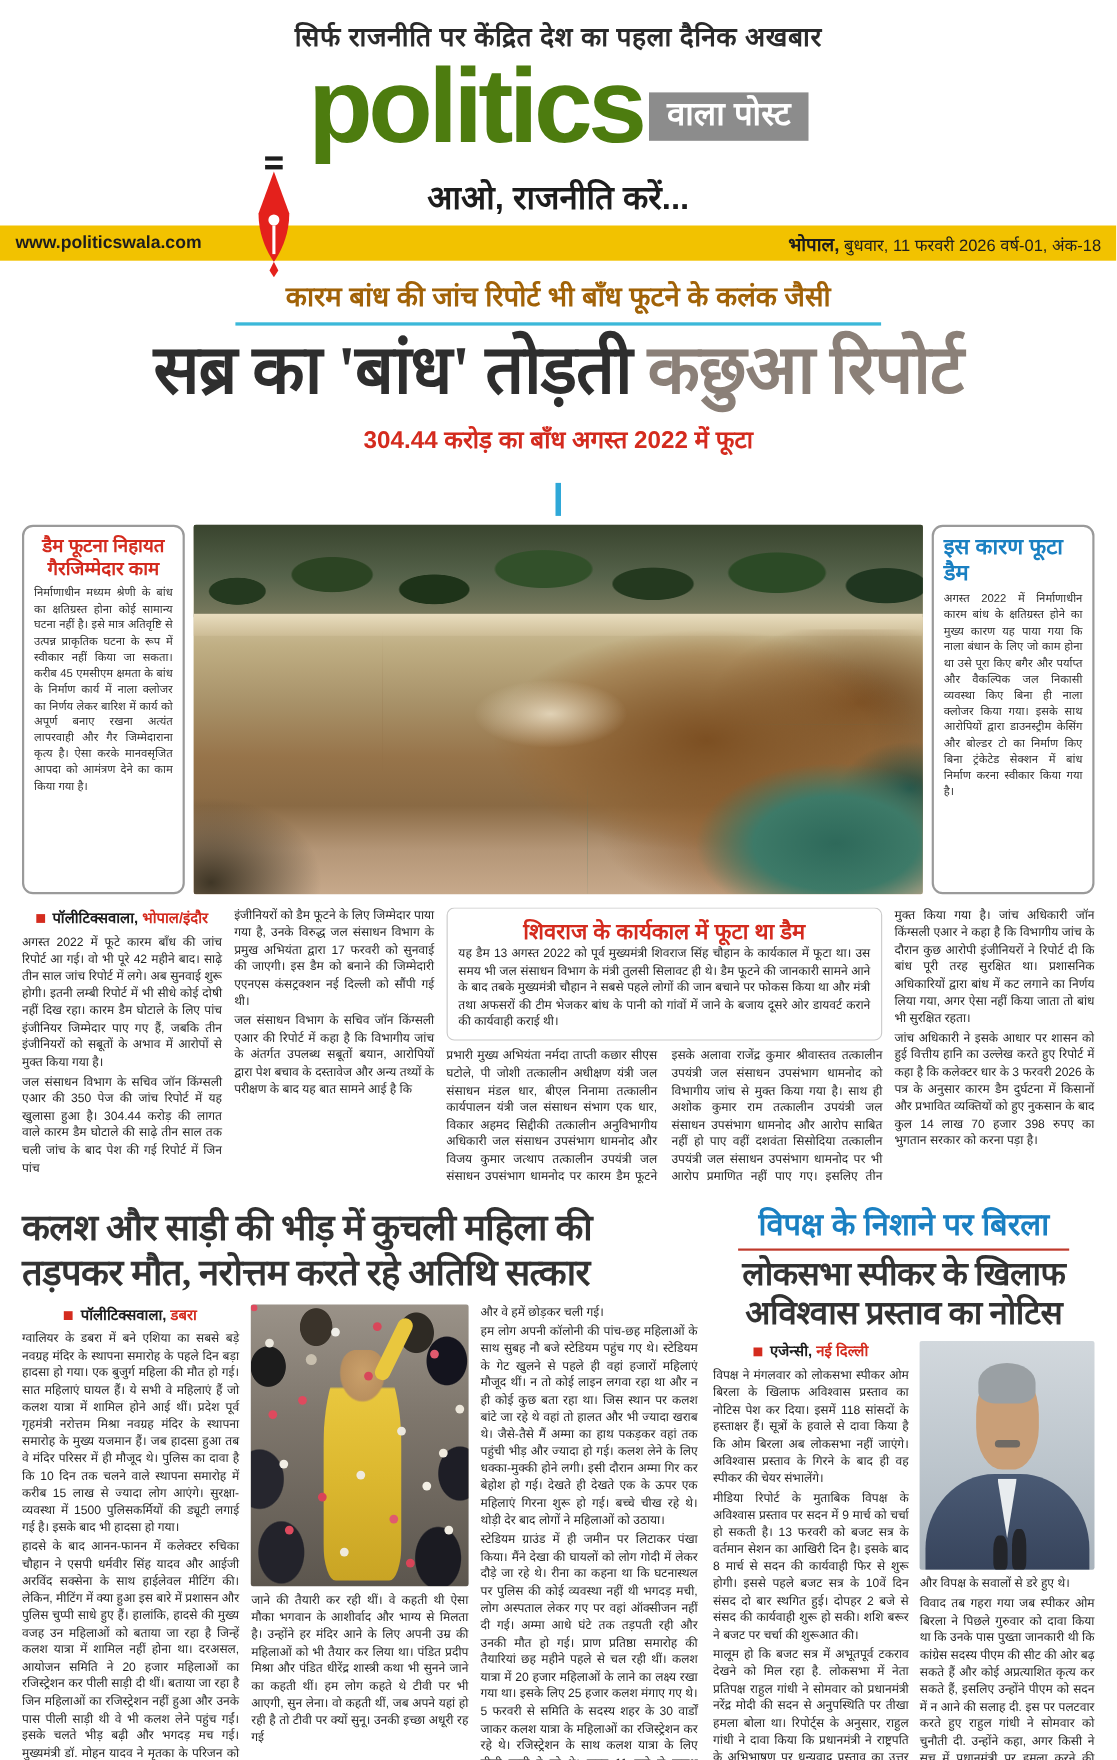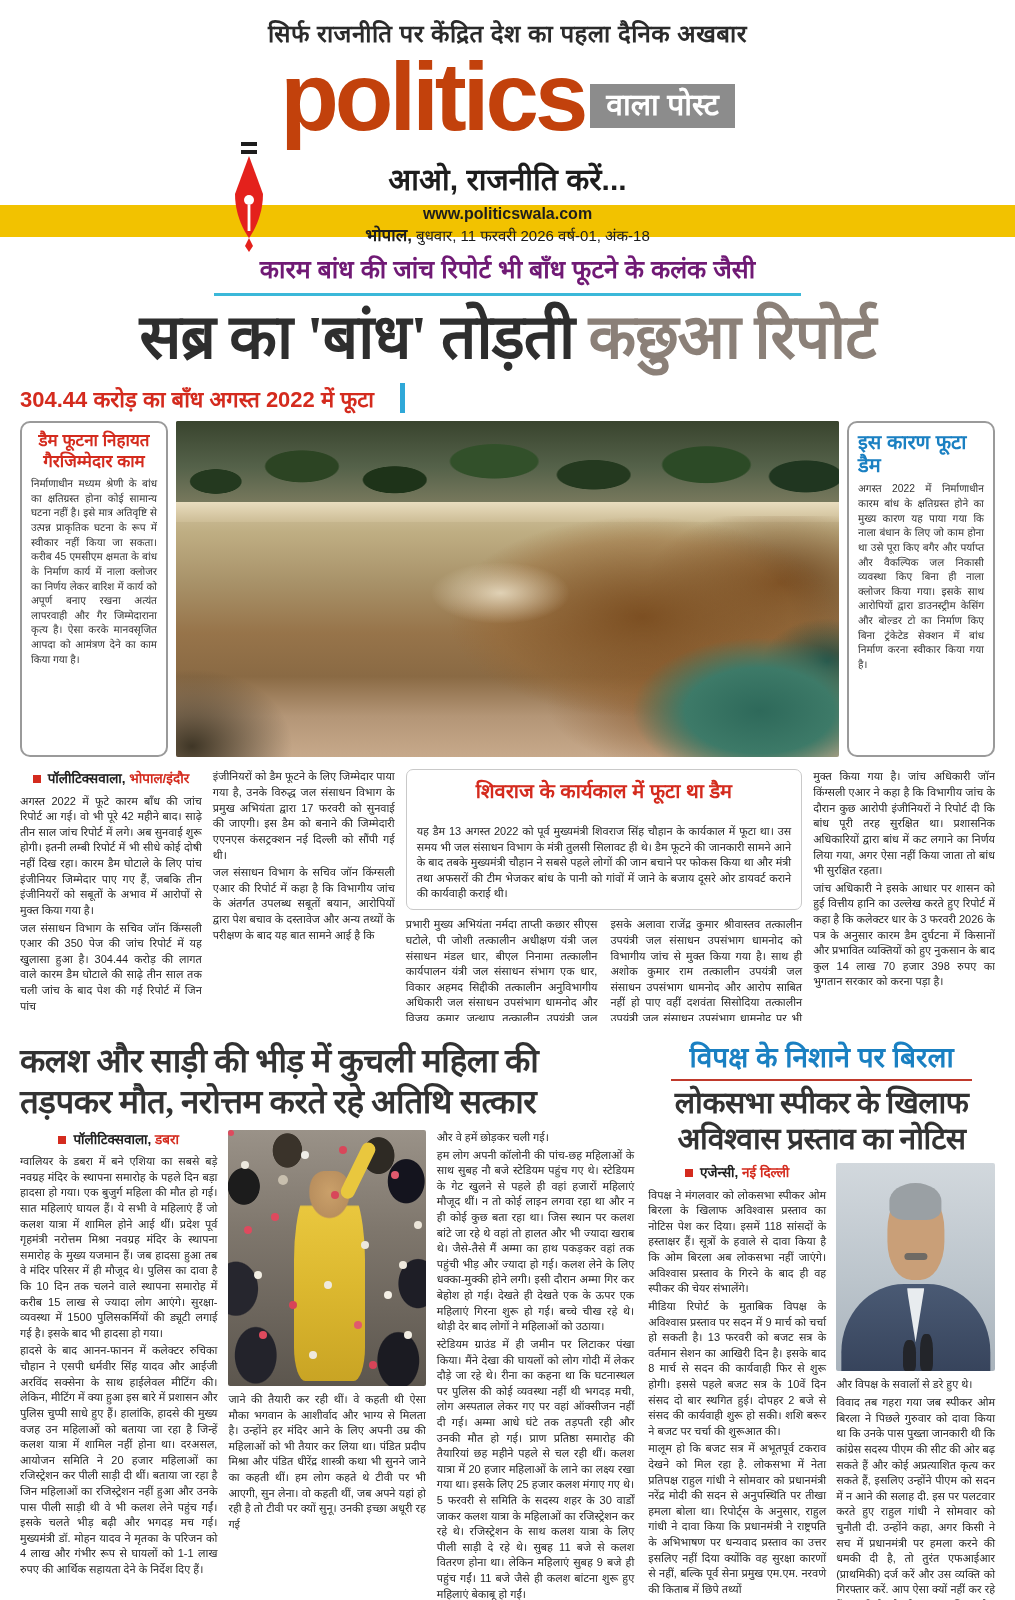--- a/index.html
+++ b/index.html
@@ -4,37 +4,37 @@
 <style>
   * { box-sizing: border-box; margin: 0; padding: 0; }
   html,body { background:#fff; }
   body { width:1015px; font-family:"Liberation Sans", sans-serif; color:#222; }
   .page { width:1015px; min-height:1600px; position:relative; background:#fff; overflow:hidden; }
 
   
   header { position:relative; text-align:center; padding-top:16px; }
   .tagline { font-size:24px; font-weight:bold; color:#2b2b2b; letter-spacing:.5px; }
   .logo-row { display:flex; justify-content:center; align-items:flex-end; margin-top:2px; line-height:1; }
-  .logo { font-size:96px; font-weight:bold; color:#c2410c; letter-spacing:-4px; line-height:.95;text-align:center; }
+  .logo { font-size:96px; font-weight:bold; color:#4d7c0f; letter-spacing:-4px; line-height:.95;text-align:center; }
   .badge { background:#8C8C8C; color:#fff; font-size:30px; font-weight:bold; padding:6px 16px 8px; margin-left:6px; margin-bottom:14px; }
   .slogan { font-size:30px; font-weight:bold; color:#1d1d1d; margin-top:16px; }
   .nib { position:absolute; left:232px; top:142px; width:34px; height:110px; z-index:5; }
 
   
-  .yellowbar { display:flex; justify-content:space-between; align-items:center; background:#F2C200; height:32px; padding:0 14px; margin-top:6px;flex-direction:column; }
+  .yellowbar { display:flex; justify-content:space-between; align-items:center; background:#F2C200; height:32px; padding:0 14px; margin-top:6px; }
   .site { font-size:16px; font-weight:bold; color:#1d1d1d; }
   .dateline { font-size:15px; color:#1d1d1d; }
   .dateline b { font-size:17px; }
 
   
   .kicker { text-align:center; margin-top:14px; }
-  .kicker span { display:inline-block; font-size:25px; font-weight:bold; color:#701a75; border-bottom:3px solid #3BB8D9; padding:0 46px 8px; }
+  .kicker span { display:inline-block; font-size:25px; font-weight:bold; color:#a16207; border-bottom:3px solid #3BB8D9; padding:0 46px 8px; }
   .headline { text-align:center; font-family:"Liberation Serif", serif; font-weight:bold; font-size:62px; line-height:1.15; color:#2e2e2e; letter-spacing:-1px; margin-top:6px; }
   .headline .accent { color:#8B8078; }
-  .subheads { display:flex; align-items:center; gap:26px; margin:10px 20px 8px; }
+  .subheads { display:flex; justify-content:center; align-items:center; gap:26px; margin:10px 20px 8px;flex-direction:column; }
   .subheads .sh { font-size:22px; font-weight:bold; color:#D42B1E; }
   .subheads .div { width:5px; height:30px; background:#2FA8D8; }
 
   .lead-grid { display:grid; grid-template-columns:148px 1fr 148px; gap:8px; margin:4px 20px 0; height:336px; }
   .sidebox { border:2px solid #9a9a9a; border-radius:10px; padding:8px 9px; overflow:hidden; background:#fff; }
   .sidebox .bt-red { color:#D42B1E; font-weight:bold; font-size:17px; text-align:center; line-height:1.2; margin-bottom:5px; }
   .sidebox .bt-blue { color:#1A80C2; font-weight:bold; font-size:20px; line-height:1.15; margin-bottom:5px; }
   .sidebox .bb { font-size:10.3px; line-height:1.42; color:#333; text-align:justify; }
 
   
@@ -68,21 +68,21 @@
   .byline { font-size:13.5px; font-weight:bold; color:#1d1d1d; text-align:center; margin-bottom:5px; }
   .byline .sq { display:inline-block; width:8px; height:8px; background:#D42B1E; margin-right:7px; }
   .byline .place { color:#D42B1E; }
 
   .article1 { display:flex; gap:11px; margin:12px 20px 0; height:252px; overflow:hidden;justify-content:flex-end; }
   .article1 .col { flex:1; }
   .article1 .cmid { flex:2.18; }
   .bodytxt { font-size:11px; line-height:1.42; text-align:justify; color:#262626; }
   .bodytxt p + p { margin-top:2px; }
   .inset { border:1px solid #c9c9c9; border-radius:7px; padding:7px 10px 8px; margin-bottom:7px; background:#fff; }
-  .inset .it { color:#D42B1E; font-weight:bold; font-size:20px; text-align:center; margin-bottom:20px; }
+  .inset .it { color:#D42B1E; font-weight:bold; font-size:20px; text-align:center; margin-bottom:0; }
   .inset .ib { font-size:11px; line-height:1.4; text-align:justify; color:#262626; }
   .twocol { column-count:2; column-gap:13px; }
 
   
   .bottomgrid { display:grid; grid-template-columns:63% 1fr; gap:14px; margin:16px 20px 0; }
 
   .s2banner { display:inline-block; background:#1A80C2; color:#fff; font-weight:bold; font-size:20px; padding:3px 16px 5px; margin-left:110px; }
   .s2head { font-family:"Liberation Serif", serif; font-weight:bold; font-size:33px; line-height:1.22; color:#333; letter-spacing:-.5px; margin-top:4px; }
   .s2cols { display:grid; grid-template-columns:1fr 1fr 1fr; gap:11px; margin-top:8px; }
   .photo2 { position:relative; height:256px; margin-bottom:6px; overflow:hidden; border-radius:2px;

